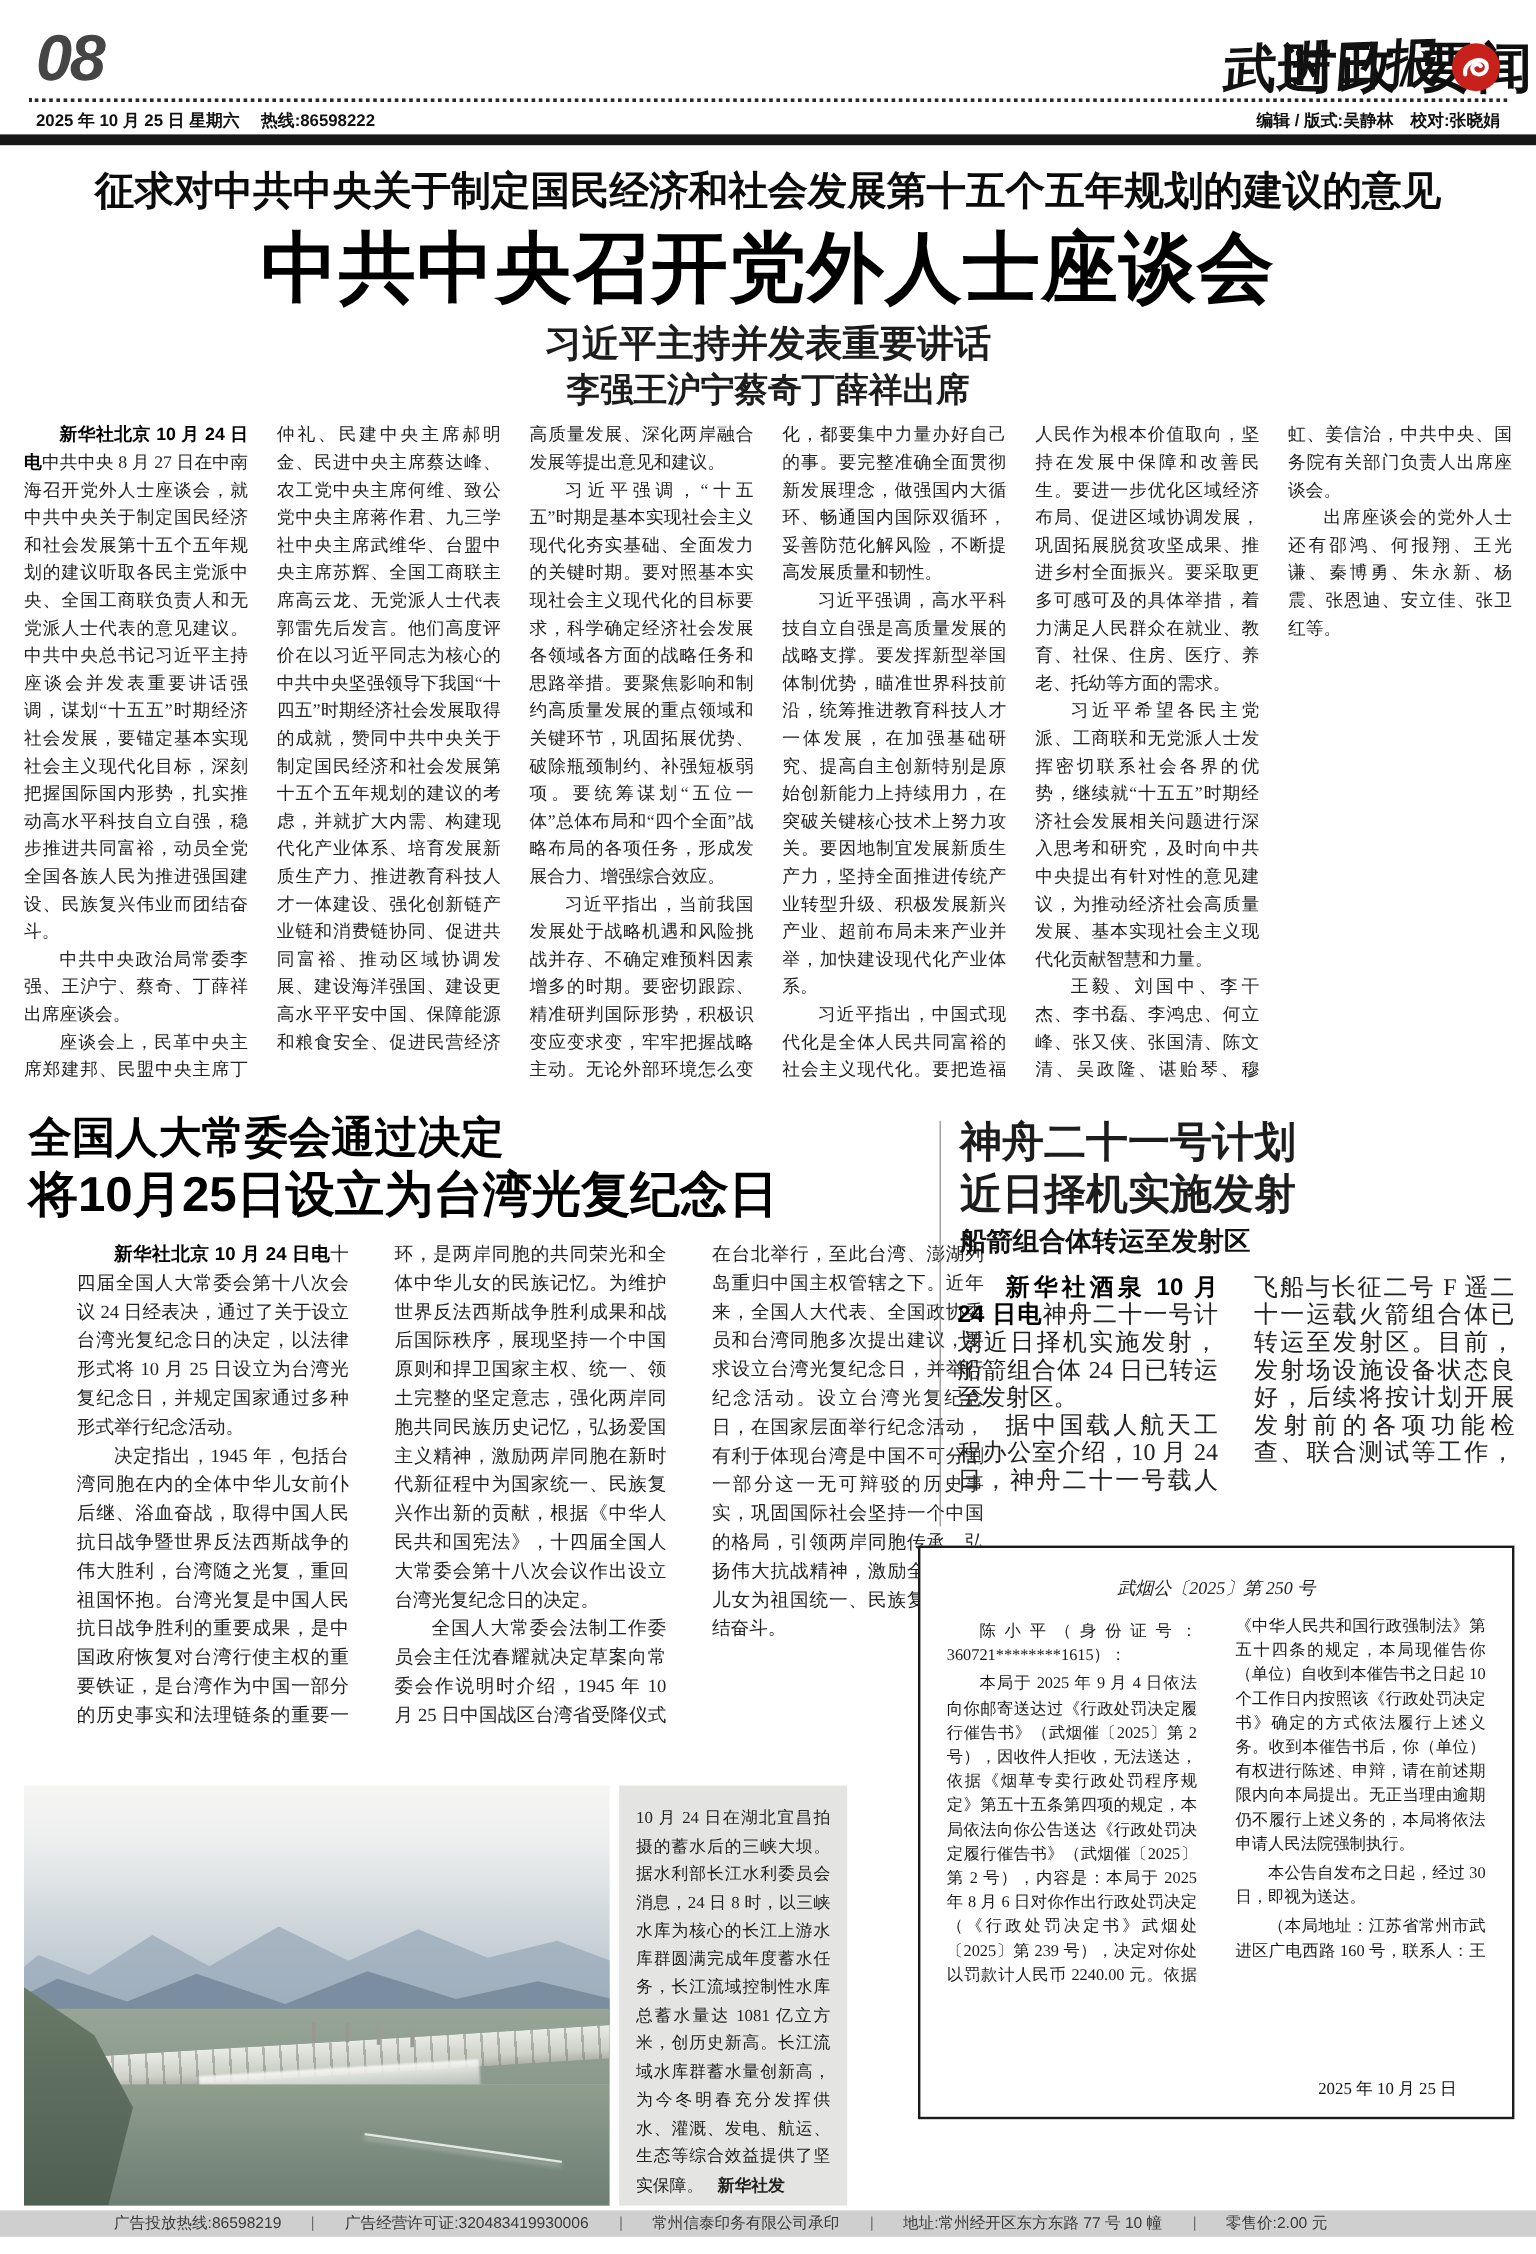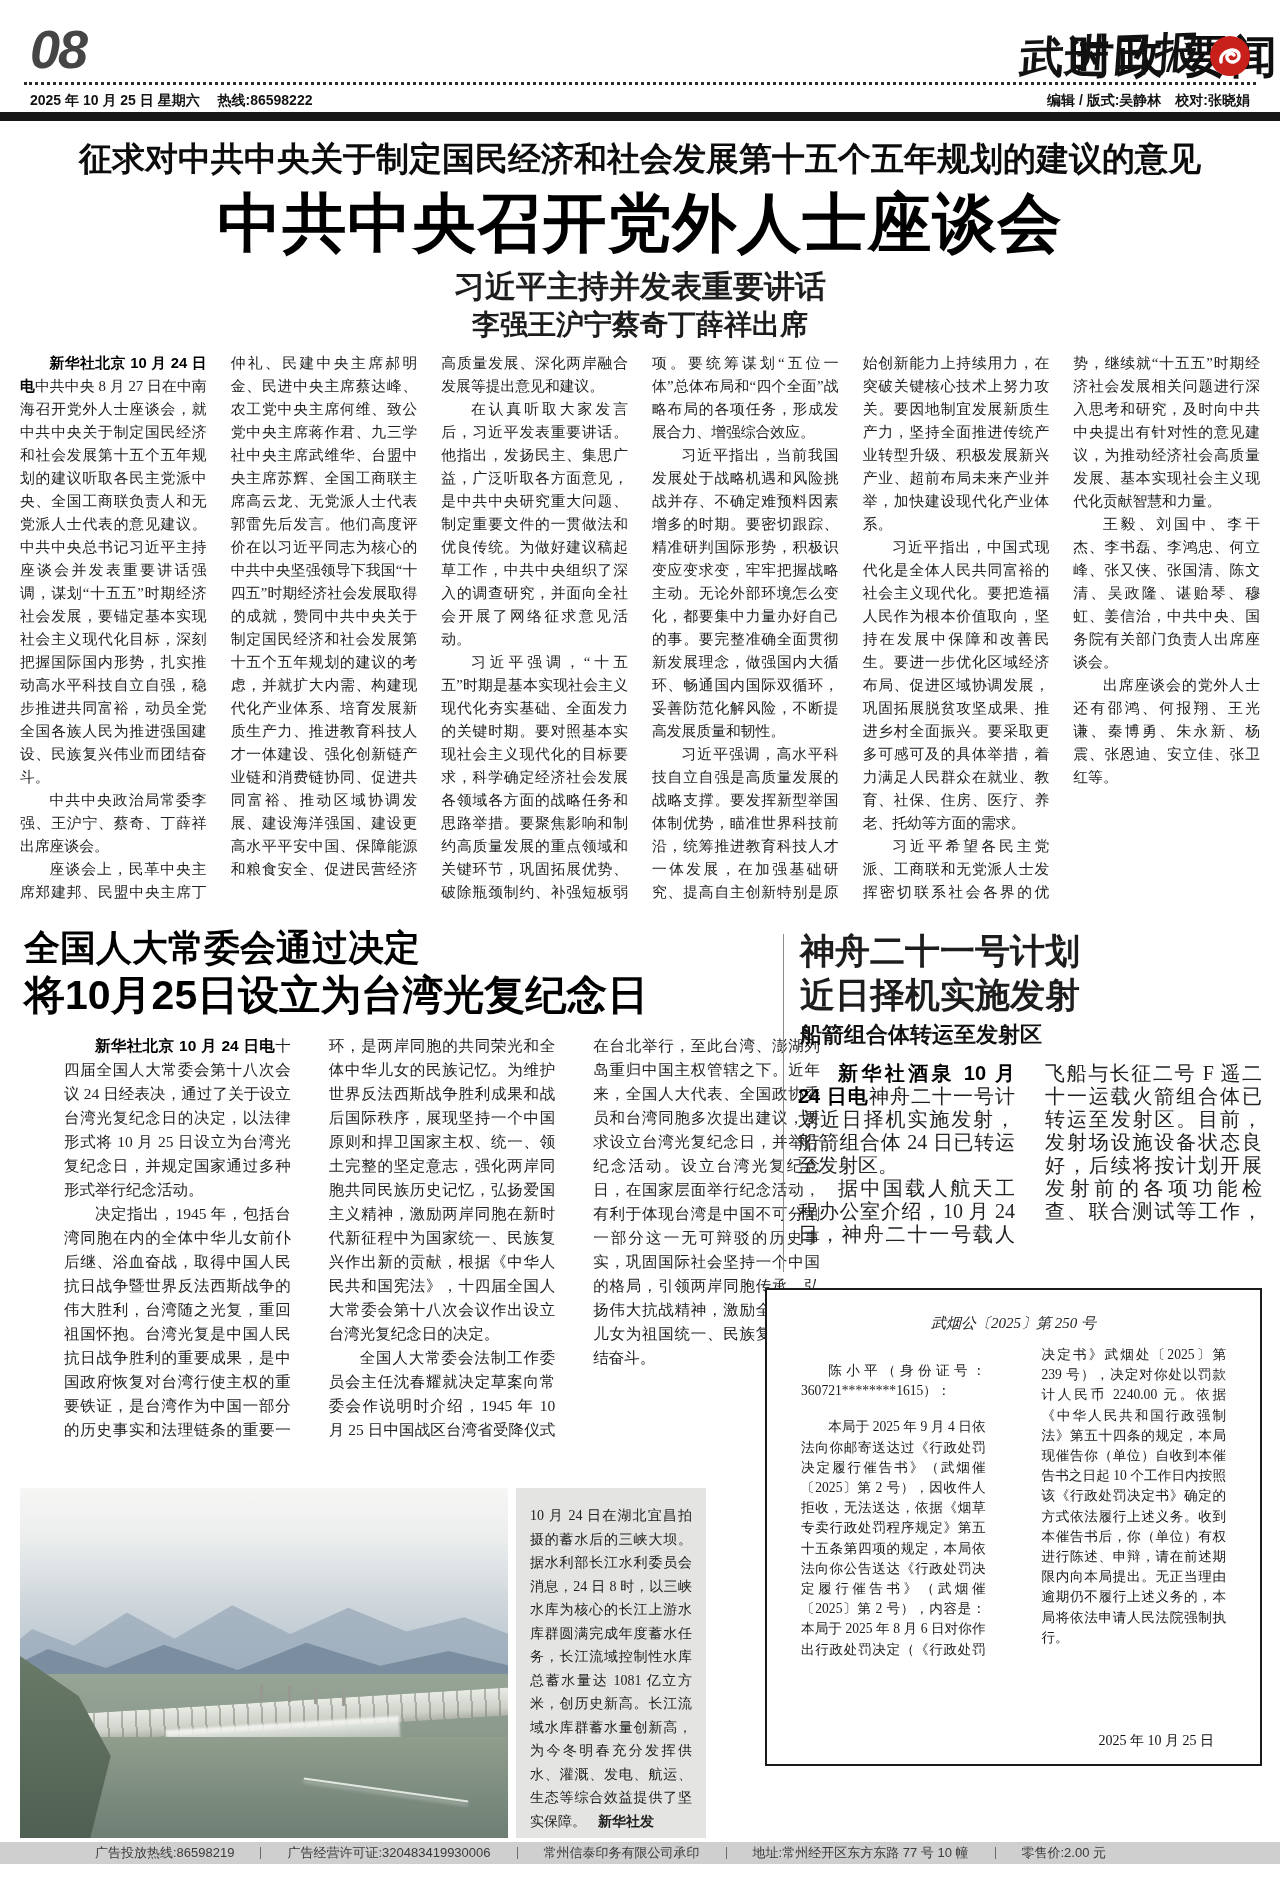--- a/index.html
+++ b/index.html
@@ -113,21 +113,21 @@
   }
   .notice-docno {
     text-align:center; font-size:15px; margin-top:8px; color:#222;
     font-style:italic;
   }
   .notice-body {
     margin-top:12px; height:316px;
     column-count:2; column-gap:24px; column-fill:auto; overflow:hidden;
     font-size:13.6px; line-height:20.2px; text-align:justify; color:#191919;
   }
-  .notice-body p { text-indent:2em; margin:16px; }
+  .notice-body p { text-indent:2em; margin:4px; }
   .notice-date { position:absolute; right:46px; bottom:14px; font-size:14px; color:#111; }
 
   
   .photo {
     position:absolute; left:20px; top:1488px; width:488px; height:350px; overflow:hidden;
     background:linear-gradient(180deg,#f6f6f4 0%,#eceeee 14%,#d3dade 30%,#bdc8d1 46%,#aab6bf 56%);
   }
   .photo .mtn-far {
     position:absolute; left:-4%; top:24%; width:108%; height:34%;
     background:#9aaab9; opacity:.75;
@@ -219,21 +219,20 @@
 
 <div class="kicker">征求对中共中央关于制定国民经济和社会发展第十五个五年规划的建议的意见</div>
 <div class="headline">中共中央召开党外人士座谈会</div>
 <div class="deck1">习近平主持并发表重要讲话</div>
 <div class="deck2">李强王沪宁蔡奇丁薛祥出席</div>
 
 <div class="lead-body">
   <p><strong class="dateline">新华社北京 10 月 24 日电</strong><span>中共中央 8 月 27 日在中南海召开党外人士座谈会，就中共中央关于制定国民经济和社会发展第十五个五年规划的建议听取各民主党派中央、全国工商联负责人和无党派人士代表的意见建议。中共中央总书记习近平主持座谈会并发表重要讲话强调，谋划“十五五”时期经济社会发展，要锚定基本实现社会主义现代化目标，深刻把握国际国内形势，扎实推动高水平科技自立自强，稳步推进共同富裕，动员全党全国各族人民为推进强国建设、民族复兴伟业而团结奋斗。</span></p>
   <p>中共中央政治局常委李强、王沪宁、蔡奇、丁薛祥出席座谈会。</p>
   <p>座谈会上，民革中央主席郑建邦、民盟中央主席丁仲礼、民建中央主席郝明金、民进中央主席蔡达峰、农工党中央主席何维、致公党中央主席蒋作君、九三学社中央主席武维华、台盟中央主席苏辉、全国工商联主席高云龙、无党派人士代表郭雷先后发言。他们高度评价在以习近平同志为核心的中共中央坚强领导下我国“十四五”时期经济社会发展取得的成就，赞同中共中央关于制定国民经济和社会发展第十五个五年规划的建议的考虑，并就扩大内需、构建现代化产业体系、培育发展新质生产力、推进教育科技人才一体建设、强化创新链产业链和消费链协同、促进共同富裕、推动区域协调发展、建设海洋强国、建设更高水平平安中国、保障能源和粮食安全、促进民营经济高质量发展、深化两岸融合发展等提出意见和建议。</p>
-  <p>在认真听取大家发言后，习近平发表重要讲话。他指出，发扬民主、集思广益，广泛听取各方面意见，是中共中央研究重大问题、制定重要文件的一贯做法和优良传统。为做好建议稿起草工作，中共中央组织了深入的调查研究，并面向全社会开展了网络征求意见活动。</p>
   <p>习近平强调，“十五五”时期是基本实现社会主义现代化夯实基础、全面发力的关键时期。要对照基本实现社会主义现代化的目标要求，科学确定经济社会发展各领域各方面的战略任务和思路举措。要聚焦影响和制约高质量发展的重点领域和关键环节，巩固拓展优势、破除瓶颈制约、补强短板弱项。要统筹谋划“五位一体”总体布局和“四个全面”战略布局的各项任务，形成发展合力、增强综合效应。</p>
   <p>习近平指出，当前我国发展处于战略机遇和风险挑战并存、不确定难预料因素增多的时期。要密切跟踪、精准研判国际形势，积极识变应变求变，牢牢把握战略主动。无论外部环境怎么变化，都要集中力量办好自己的事。要完整准确全面贯彻新发展理念，做强国内大循环、畅通国内国际双循环，妥善防范化解风险，不断提高发展质量和韧性。</p>
   <p>习近平强调，高水平科技自立自强是高质量发展的战略支撑。要发挥新型举国体制优势，瞄准世界科技前沿，统筹推进教育科技人才一体发展，在加强基础研究、提高自主创新特别是原始创新能力上持续用力，在突破关键核心技术上努力攻关。要因地制宜发展新质生产力，坚持全面推进传统产业转型升级、积极发展新兴产业、超前布局未来产业并举，加快建设现代化产业体系。</p>
   <p>习近平指出，中国式现代化是全体人民共同富裕的社会主义现代化。要把造福人民作为根本价值取向，坚持在发展中保障和改善民生。要进一步优化区域经济布局、促进区域协调发展，巩固拓展脱贫攻坚成果、推进乡村全面振兴。要采取更多可感可及的具体举措，着力满足人民群众在就业、教育、社保、住房、医疗、养老、托幼等方面的需求。</p>
   <p>习近平希望各民主党派、工商联和无党派人士发挥密切联系社会各界的优势，继续就“十五五”时期经济社会发展相关问题进行深入思考和研究，及时向中共中央提出有针对性的意见建议，为推动经济社会高质量发展、基本实现社会主义现代化贡献智慧和力量。</p>
   <p>王毅、刘国中、李干杰、李书磊、李鸿忠、何立峰、张又侠、张国清、陈文清、吴政隆、谌贻琴、穆虹、姜信治，中共中央、国务院有关部门负责人出席座谈会。</p>
   <p>出席座谈会的党外人士还有邵鸿、何报翔、王光谦、秦博勇、朱永新、杨震、张恩迪、安立佳、张卫红等。</p>
 </div>
 
 <div class="tw-kicker">全国人大常委会通过决定</div>

